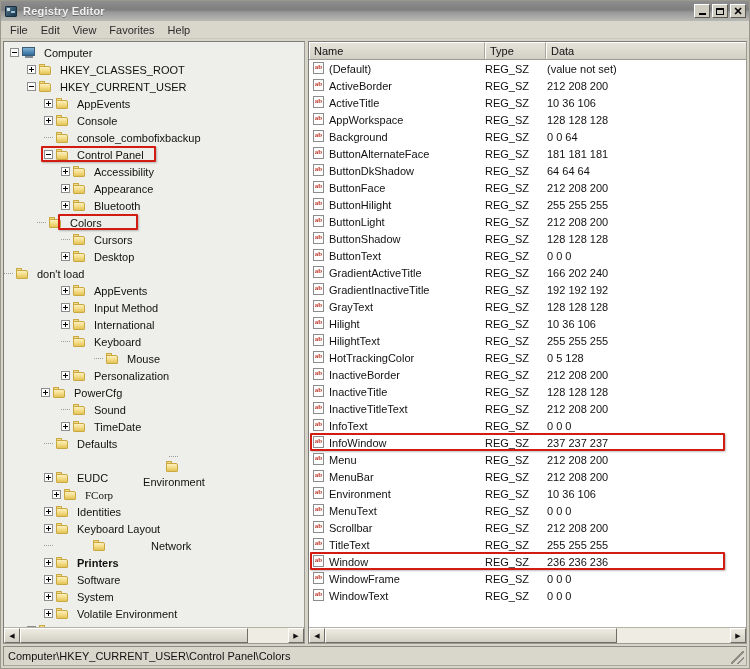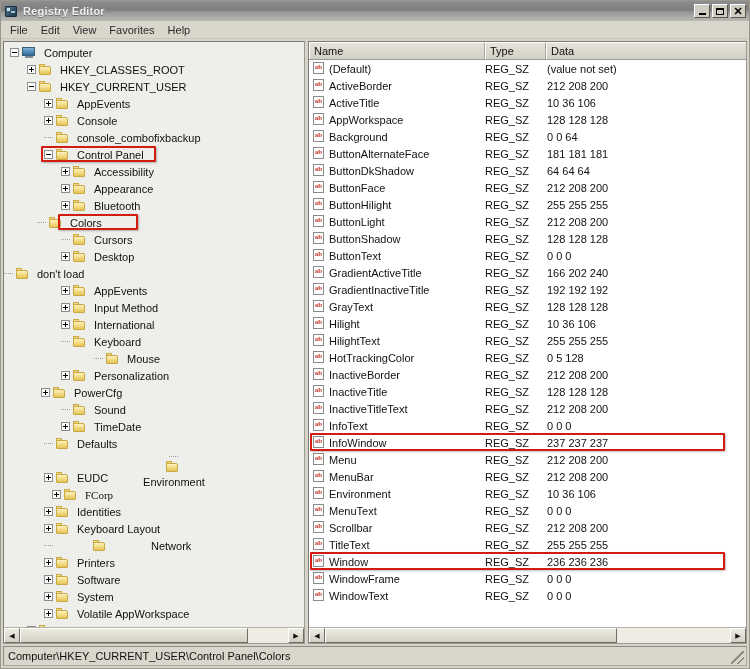--- a/index.html
+++ b/index.html
@@ -612,51 +612,51 @@
             <span class="tlabel">Keyboard Layout</span>
           </div>
           <div class="tnode" style="padding-left: 40px; gap: 37px;">
             <span class="dots"></span>
             <span class="folder">
               <span class="ft"></span>
               <span class="fb"></span>
             </span>
             <span class="tlabel">Network</span>
           </div>
+          <div class="tnode" style="padding-left: 40px; font-weight: bold;">
+            <span class="toggle plus"></span>
+            <span class="folder">
+              <span class="ft"></span>
+              <span class="fb"></span>
+            </span>
+            <span class="tlabel">Printers</span>
+          </div>
           <div class="tnode" style="padding-left: 40px;">
             <span class="toggle plus"></span>
             <span class="folder">
               <span class="ft"></span>
               <span class="fb"></span>
             </span>
-            <span class="tlabel">Printers</span>
+            <span class="tlabel">Software</span>
           </div>
           <div class="tnode" style="padding-left: 40px;">
             <span class="toggle plus"></span>
             <span class="folder">
               <span class="ft"></span>
               <span class="fb"></span>
             </span>
-            <span class="tlabel">Software</span>
+            <span class="tlabel">System</span>
           </div>
           <div class="tnode" style="padding-left: 40px;">
             <span class="toggle plus"></span>
             <span class="folder">
               <span class="ft"></span>
               <span class="fb"></span>
             </span>
-            <span class="tlabel">System</span>
-          </div>
-          <div class="tnode" style="padding-left: 40px;">
-            <span class="toggle plus"></span>
-            <span class="folder">
-              <span class="ft"></span>
-              <span class="fb"></span>
-            </span>
-            <span class="tlabel">Volatile AppWorkspace</span>
+            <span class="tlabel">Volatile Environment</span>
           </div>
           <div class="tnode" style="padding-left: 23px;">
             <span class="toggle plus"></span>
             <span class="folder">
               <span class="ft"></span>
               <span class="fb"></span>
             </span>
             <span class="tlabel">HKEY_LOCAL_MACHINE</span>
           </div>
           <div class="redbox" style="left: 37px; top: 104px; width: 114.656px; height: 16px;"></div>

